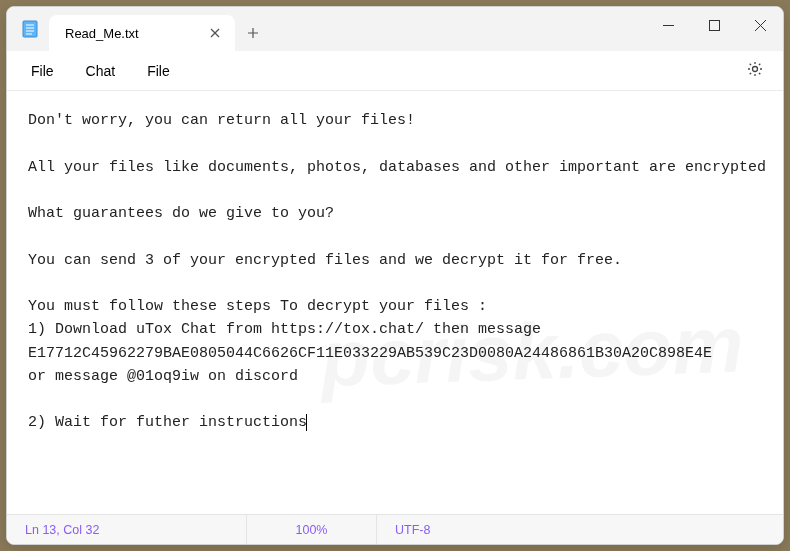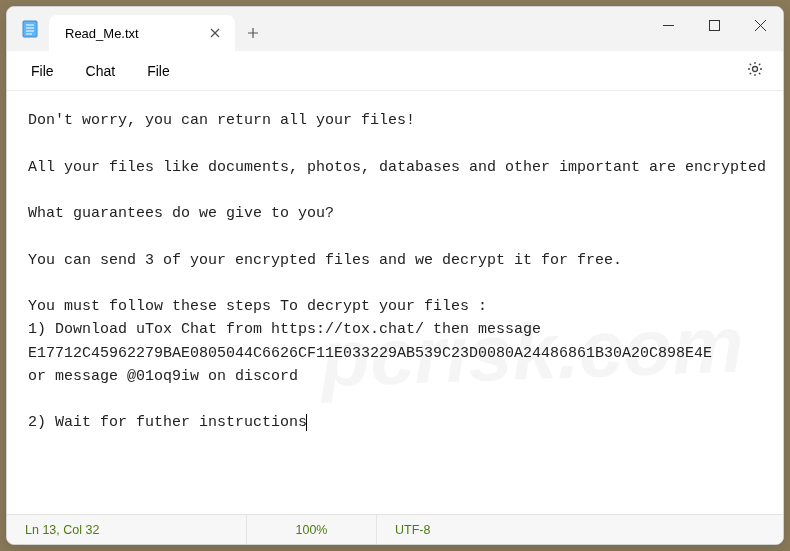--- a/index.html
+++ b/index.html
@@ -138,21 +138,21 @@
       vertical-align: text-bottom;
       margin-left: -1px;
     }
     .statusbar {
       height: 30px;
       background: #f7f7f7;
       border-top: 1px solid #e4e4e4;
       display: flex;
       align-items: center;
       font-size: 12.5px;
-      color: #4d7c0f;
+      color: #8b5cf6;
     }
     .status-cell {
       padding: 0 18px;
       border-right: 1px solid #e4e4e4;
       height: 100%;
       display: flex;
       align-items: center;
     }
     .status-cell:first-child { flex: 0 0 240px; }
     .status-cell.zoom { flex: 0 0 130px; justify-content: center; }

